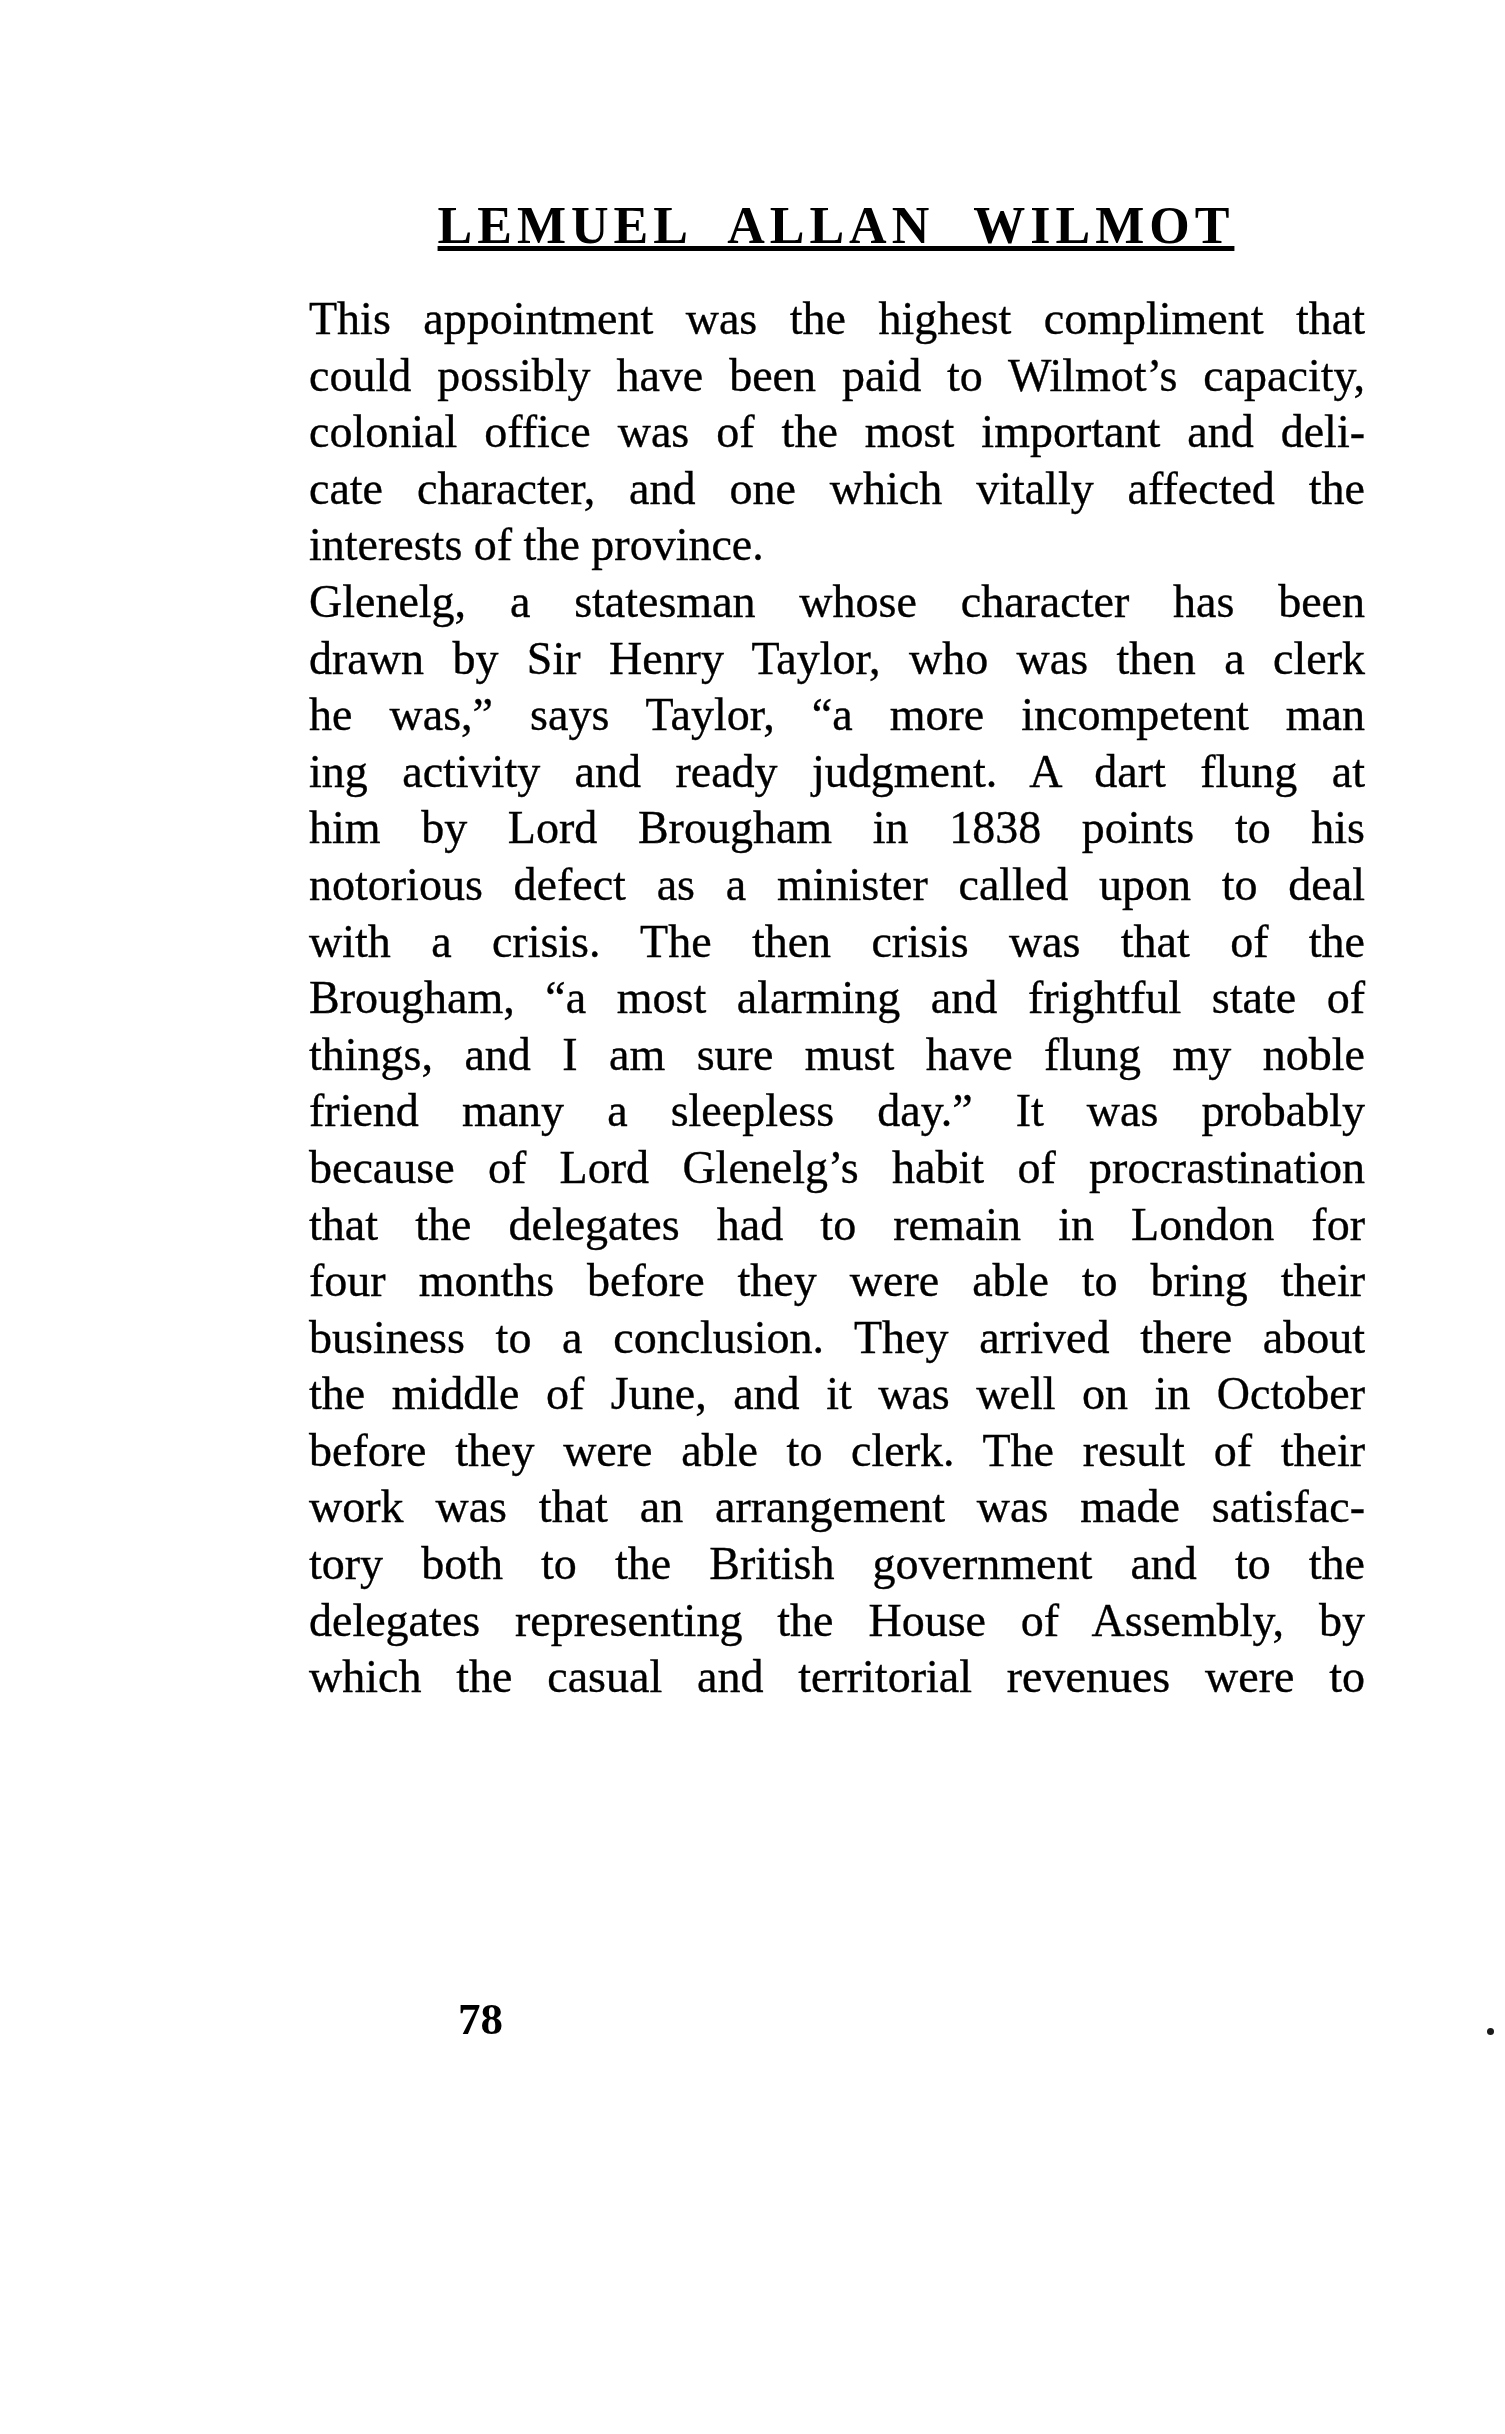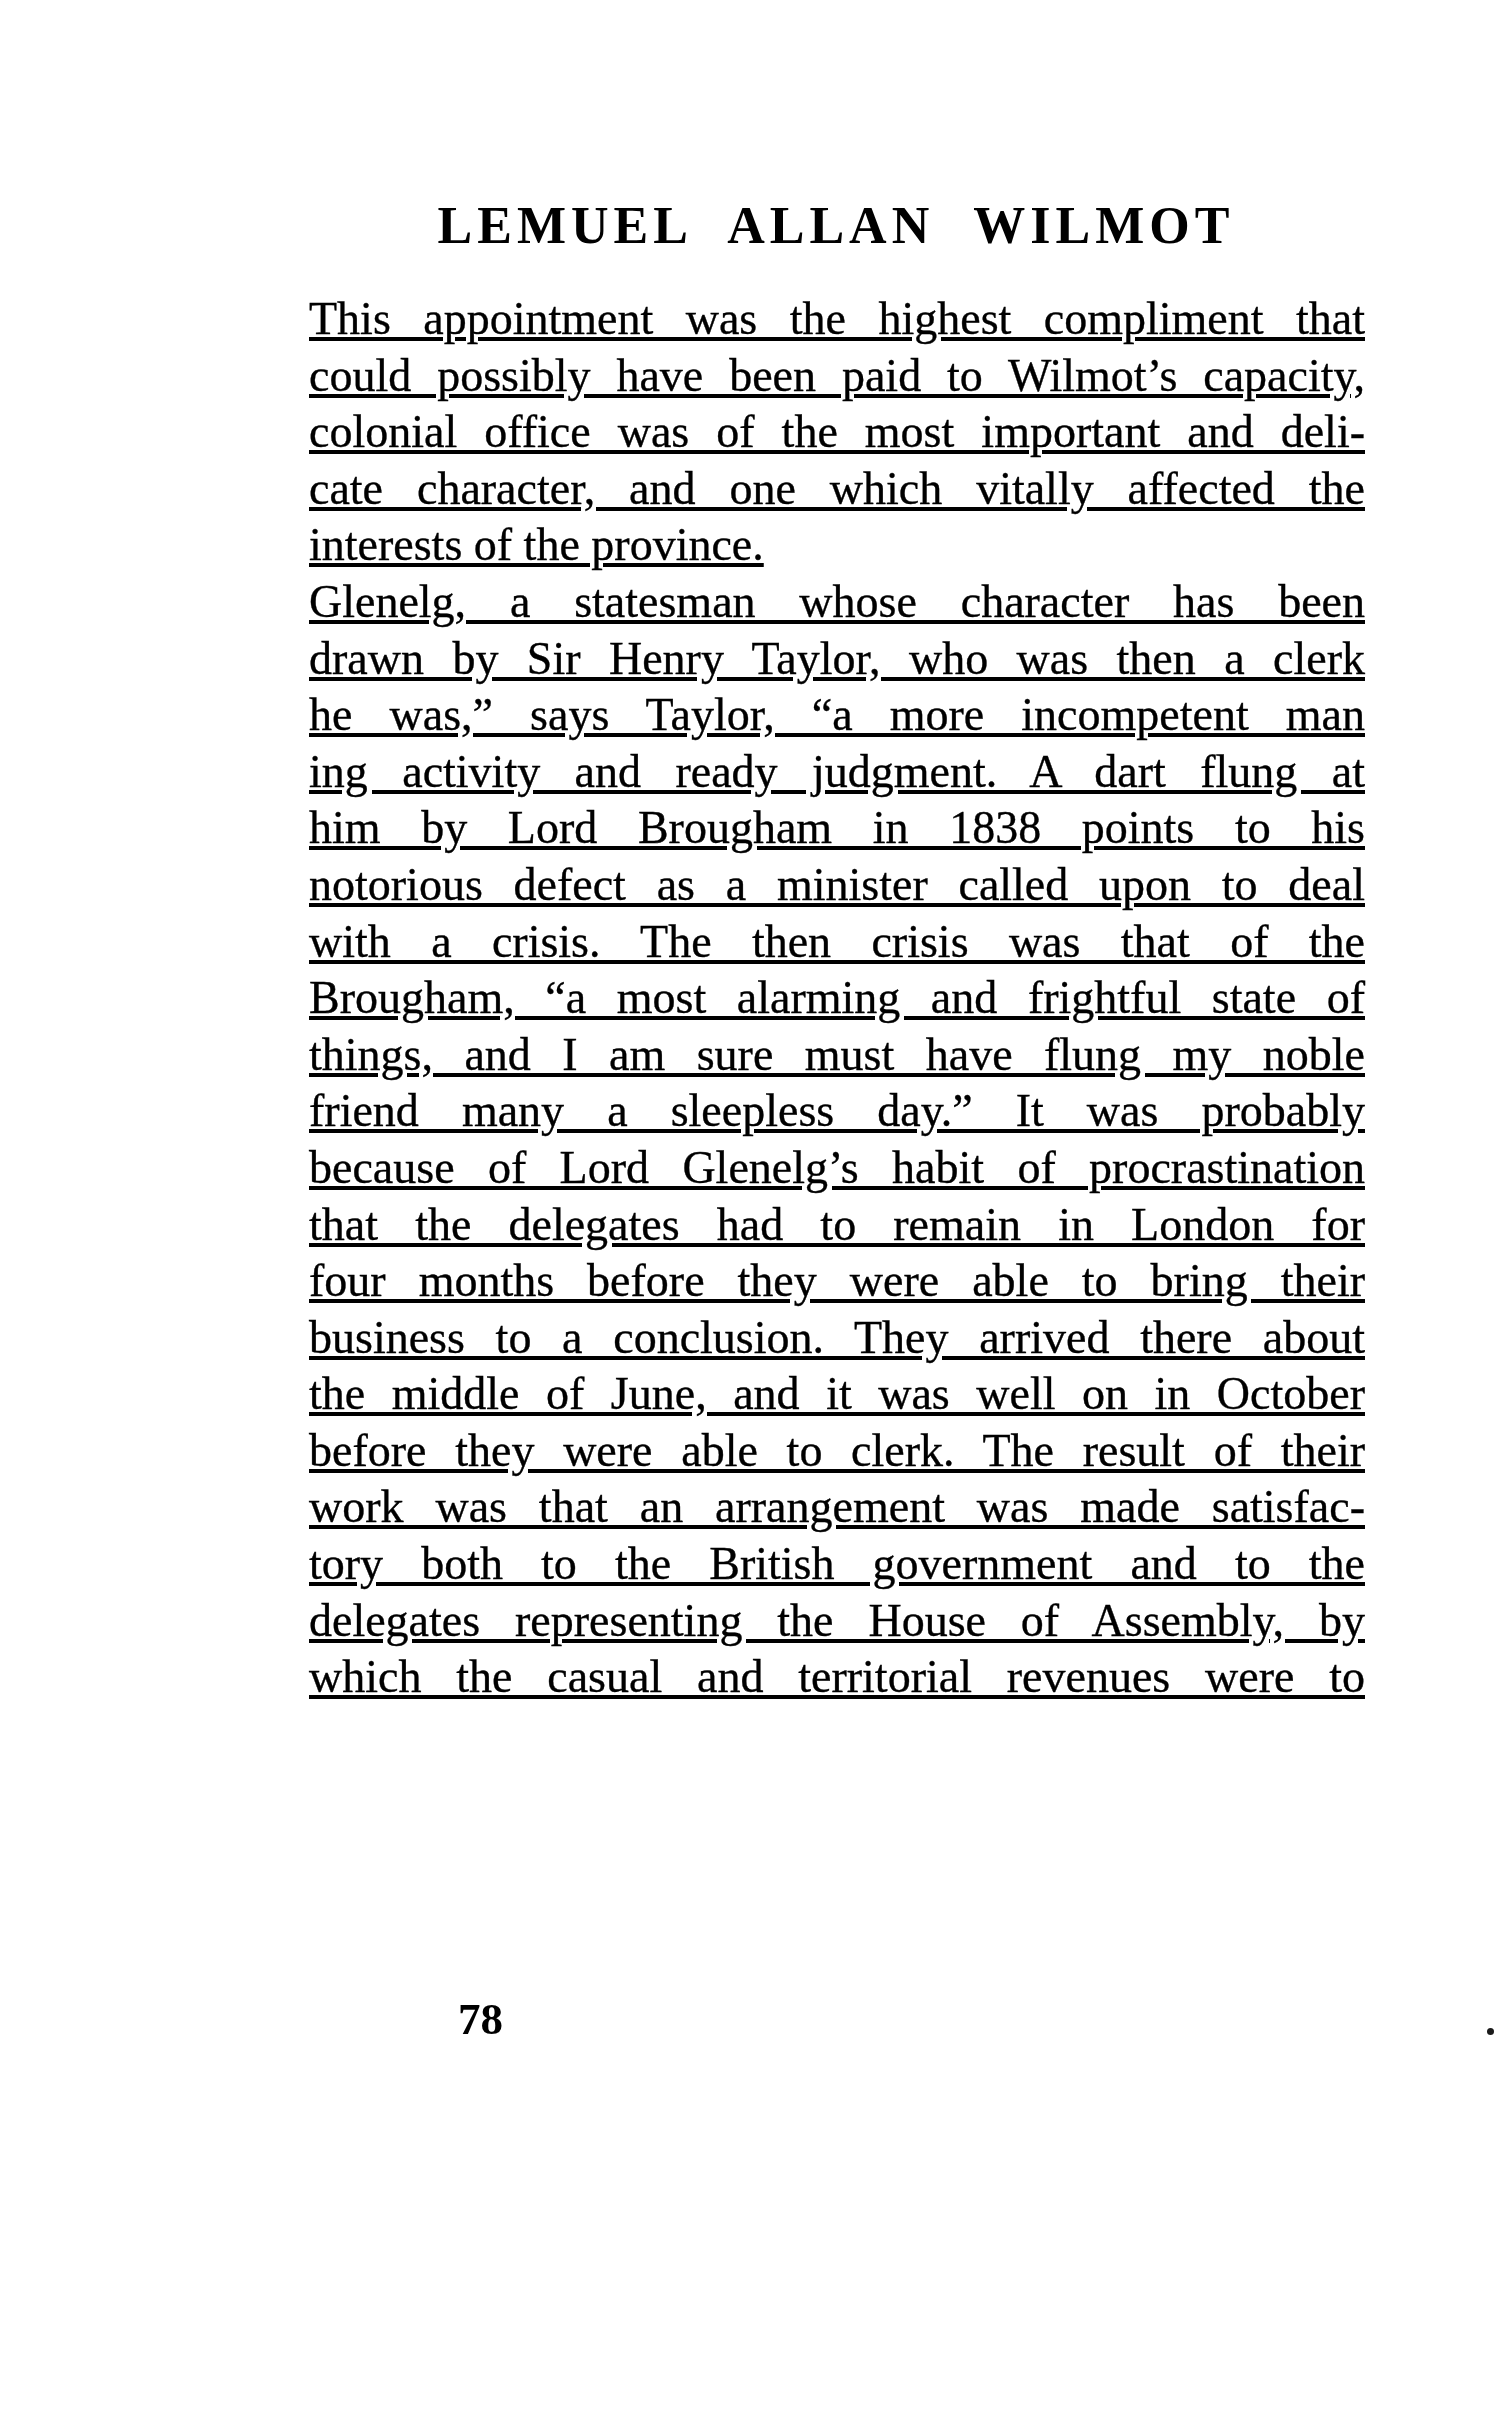--- a/index.html
+++ b/index.html
@@ -26,36 +26,36 @@
     left: 308px;
     width: 1056px;
     margin: 0;
     text-align: center;
     font-size: 52px;
     font-weight: bold;
     letter-spacing: 5px;
     word-spacing: 22px;
     line-height: 1;
     white-space: nowrap;
+    text-decoration: underline;
   }
   .text-block {
     position: absolute;
     top: 291px;
     left: 309px;
     width: 1056px;
     font-size: 46px;
     line-height: 56.6px;
     -webkit-text-stroke: 0.35px #000000;
   }
   .paragraph { margin: 0; }
   .line {
     text-align: justify;
     text-align-last: left;
     white-space: normal;
-    text-decoration: underline;
   }
   .line.j { text-align-last: justify; }
   .line.indent { text-indent: 38px; }
   .page-number {
     position: absolute;
     top: 1997px;
     left: 458px;
     font-size: 45px;
     font-weight: bold;
     line-height: 1;

